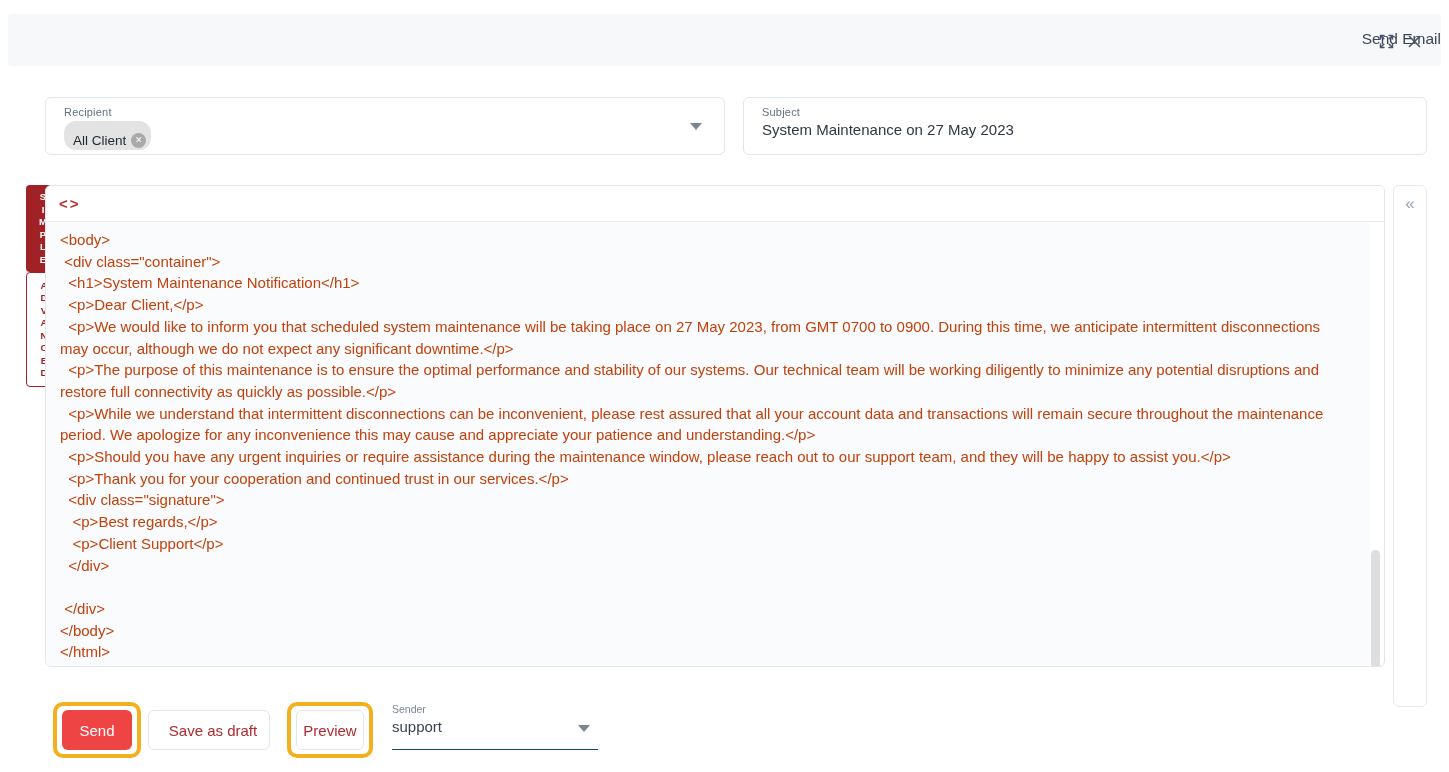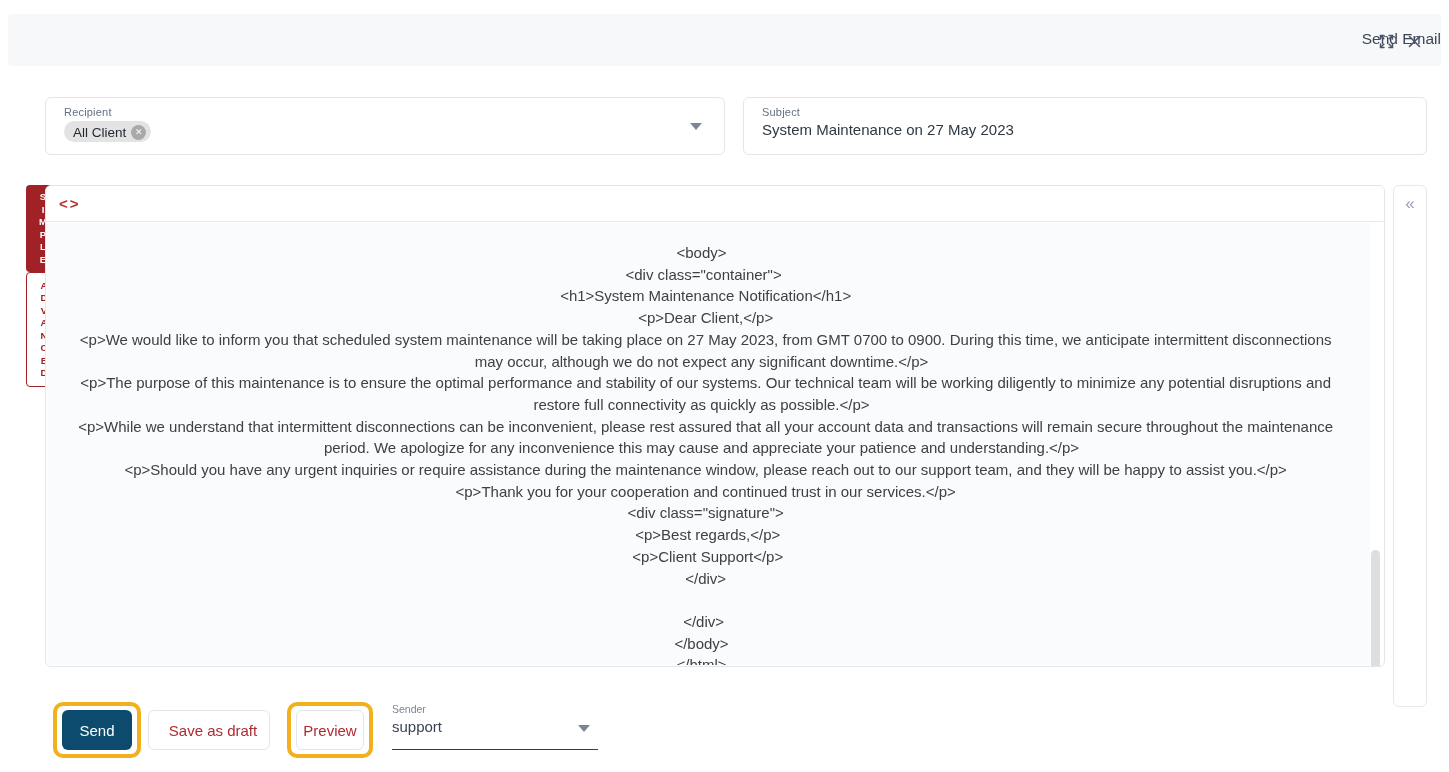--- a/index.html
+++ b/index.html
@@ -17,21 +17,21 @@
 
   
   .field { position: absolute; top: 97px; height: 58px; background: #fff;
     border: 1px solid #e3e6ea; border-radius: 6px; padding: 8px 16px 6px 18px; }
   .field-label { font-size: 11px; color: #647180; letter-spacing: .2px; }
   .recipient { left: 45px; width: 680px; }
   .subject   { left: 743px; width: 684px; }
   .subject-value { font-size: 15px; color: #2f3843; margin-top: 3px; }
 
   .chip { display: inline-flex; align-items: flex-start; gap: 5px; margin-top: 3px;
-    background: #e3e3e3; border-radius: 12px; padding: 4px 5px 2px 9px;
+    background: #e3e3e3; border-radius: 12px; padding: 12px 5px 2px 9px;
     font-size: 13.5px; color: #232933; }
   .chip-x { width: 15px; height: 15px; border-radius: 50%; background: #a9a9a9; color: #fff;
     font-size: 9px; line-height: 15px; text-align: center; cursor: pointer; }
 
   .caret-down { width: 0; height: 0; border-left: 6px solid transparent;
     border-right: 6px solid transparent; border-top: 7px solid #7d8794; }
   .recipient .caret-down { position: absolute; right: 22px; top: 25px; }
 
   
   .vtabs { position: absolute; left: 26px; top: 185px; width: 20px; }
@@ -42,41 +42,41 @@
   .vtab.simple { background: #a02126; color: #ffffff; height: 87px; }
   .vtab.advanced { background: #ffffff; color: #a02126; border: 1px solid #a02126; height: 115px; }
 
   
   .editor { position: absolute; left: 45px; top: 185px; width: 1340px; height: 482px;
     background: #fff; border: 1px solid #e3e6ea; border-radius: 6px; overflow: hidden; }
   .editor-toolbar { height: 36px; background: #fff; border-bottom: 1px solid #e8eaed;
     display: flex; align-items: center; padding-left: 13px; }
   .code-toggle { color: #b5312c; font-weight: 700; font-size: 15px; letter-spacing: 2px; cursor: pointer; }
   .editor-body { position: absolute; left: 1px; right: 1px; top: 37px; bottom: 1px;
-    background: #fafbfd; padding: 19px 40px 6px 13px;
-    font-size: 15px; line-height: 21.7px; color: #404040; white-space: pre-wrap; overflow: hidden; text-align: center; }
+    background: #fafbfd; padding: 6px 40px 6px 13px;
+    font-size: 15px; line-height: 21.7px; color: #c2410c; white-space: pre-wrap; overflow: hidden; }
   .scroll-gutter { position: absolute; top: 37px; bottom: 1px; right: 1px; width: 13px; background: #ffffff; }
   .scroll-thumb { position: absolute; top: 327px; right: 3px; width: 9px; height: 151px;
     background: #dedede; border-radius: 5px; cursor: pointer; }
 
   
   .side-panel { position: absolute; left: 1393px; top: 185px; width: 34px; height: 522px;
     background: #fff; border: 1px solid #e6e8ec; border-radius: 6px; }
   .collapse-btn { display: block; text-align: center; margin-top: 8px; font-size: 17px;
     color: #95a0ad; cursor: pointer; user-select: none; }
 
   
   .hl-ring { position: absolute; border: 4px solid #f2b01e; border-radius: 10px; background: transparent; }
   .ring-send { left: 53px; top: 702px; width: 88px; height: 56px; }
   .ring-preview { left: 287px; top: 702px; width: 86px; height: 56px; }
 
   .btn { position: absolute; top: 710px; height: 40px; border-radius: 6px; font-size: 15px;
     display: flex; align-items: center; justify-content: center; cursor: pointer;
     font-family: "Liberation Sans", sans-serif; }
-  .btn-send { left: 62px; width: 70px; background: #0c4a6e; color: #ffffff; border: none; }
+  .btn-send { left: 62px; width: 70px; background: #ef4444; color: #ffffff; border: none; }
   .btn-outline { background: #ffffff; border: 1px solid #e2e5e9; color: #b02a30; }
   .btn-draft { left: 148px; width: 122px; padding-left: 8px; }
   .btn-preview { left: 296px; width: 68px; }
 
   .sender { position: absolute; left: 392px; top: 703px; width: 206px; height: 47px;
     border-bottom: 1px solid #0c4a6e; cursor: pointer; }
   .sender-label { font-size: 10.5px; color: #7a8595; }
   .sender-value { font-size: 15px; color: #3a4452; margin-top: 3px; }
   .sender .caret-down { position: absolute; right: 8px; top: 22px;
     border-left-width: 6px; border-right-width: 6px; border-top-width: 7px; }

